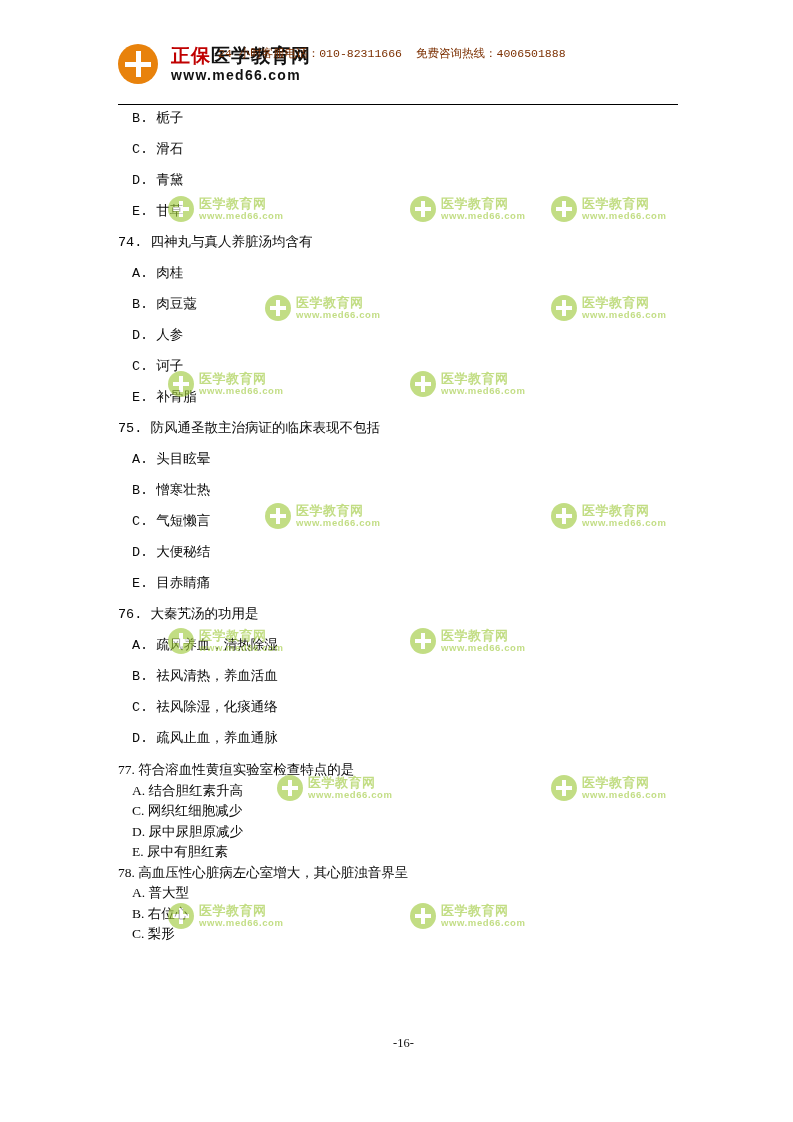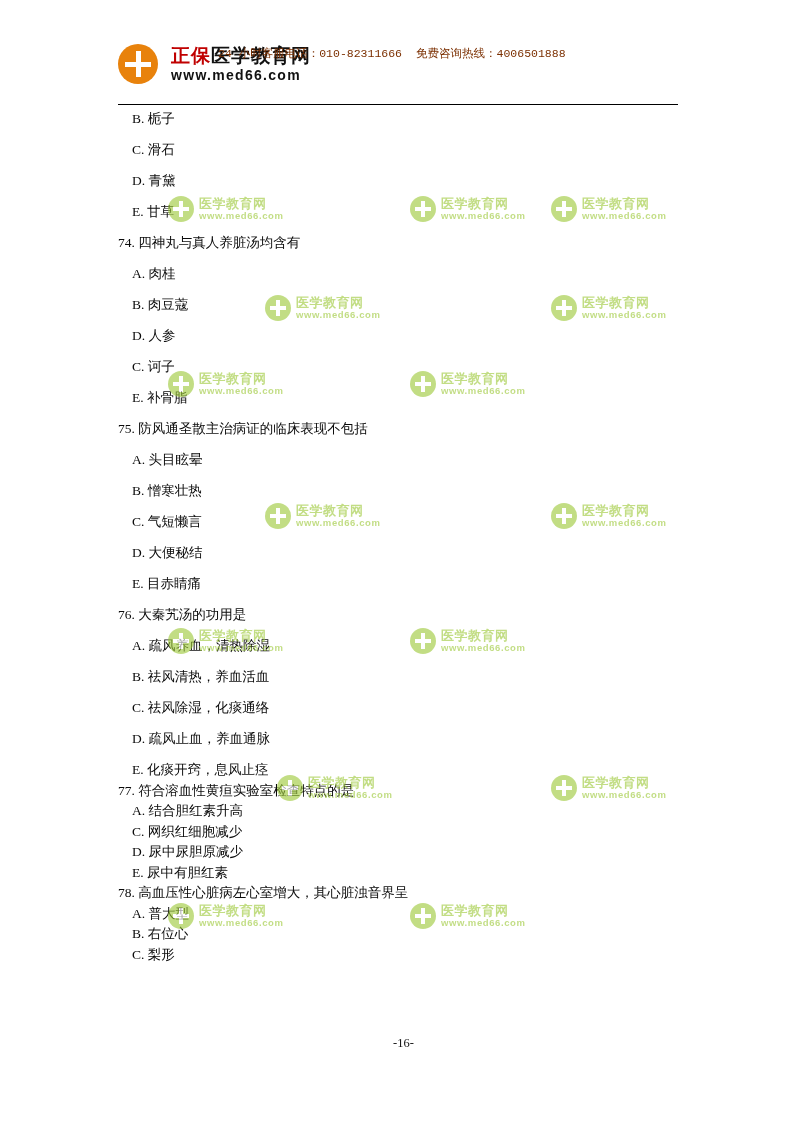--- a/index.html
+++ b/index.html
@@ -105,21 +105,21 @@
   .line {
     font-size: 13.5px;
     color: #0a0a0a;
     white-space: nowrap;
     line-height: 1;
   }
   .q-line { margin-left: 0px; }
   .opt-line { margin-left: 14px; }
 
   
-  .sp-wide { margin-bottom: 17.5px; }
+  .sp-wide { margin-bottom: 17.5px; font-family: Liberation Mono, monospace; }
   .sp-tight { margin-bottom: 7px; }
 
   
   .wm {
     position: absolute;
     display: flex;
     align-items: center;
     gap: 5px;
     opacity: 0.62;
     pointer-events: none;
@@ -217,21 +217,20 @@
       <div class="line opt-line sp-wide">A. 头目眩晕</div>
       <div class="line opt-line sp-wide">B. 憎寒壮热</div>
       <div class="line opt-line sp-wide">C. 气短懒言</div>
       <div class="line opt-line sp-wide">D. 大便秘结</div>
       <div class="line opt-line sp-wide">E. 目赤睛痛</div>
       <div class="line q-line sp-wide">76. 大秦艽汤的功用是</div>
       <div class="line opt-line sp-wide">A. 疏风养血，清热除湿</div>
       <div class="line opt-line sp-wide">B. 祛风清热，养血活血</div>
       <div class="line opt-line sp-wide">C. 祛风除湿，化痰通络</div>
       <div class="line opt-line sp-wide">D. 疏风止血，养血通脉</div>
-      <div class="line opt-line sp-tight">E. 化痰开窍，息风止痉</div>
       <div class="line q-line sp-tight">77. 符合溶血性黄疸实验室检查特点的是</div>
       <div class="line opt-line sp-tight">A. 结合胆红素升高</div>
       <div class="line opt-line sp-tight">C. 网织红细胞减少</div>
       <div class="line opt-line sp-tight">D. 尿中尿胆原减少</div>
       <div class="line opt-line sp-tight">E. 尿中有胆红素</div>
       <div class="line q-line sp-tight">78. 高血压性心脏病左心室增大，其心脏浊音界呈</div>
       <div class="line opt-line sp-tight">A. 普大型</div>
       <div class="line opt-line sp-tight">B. 右位心</div>
       <div class="line opt-line sp-tight">C. 梨形</div>
     </div>

